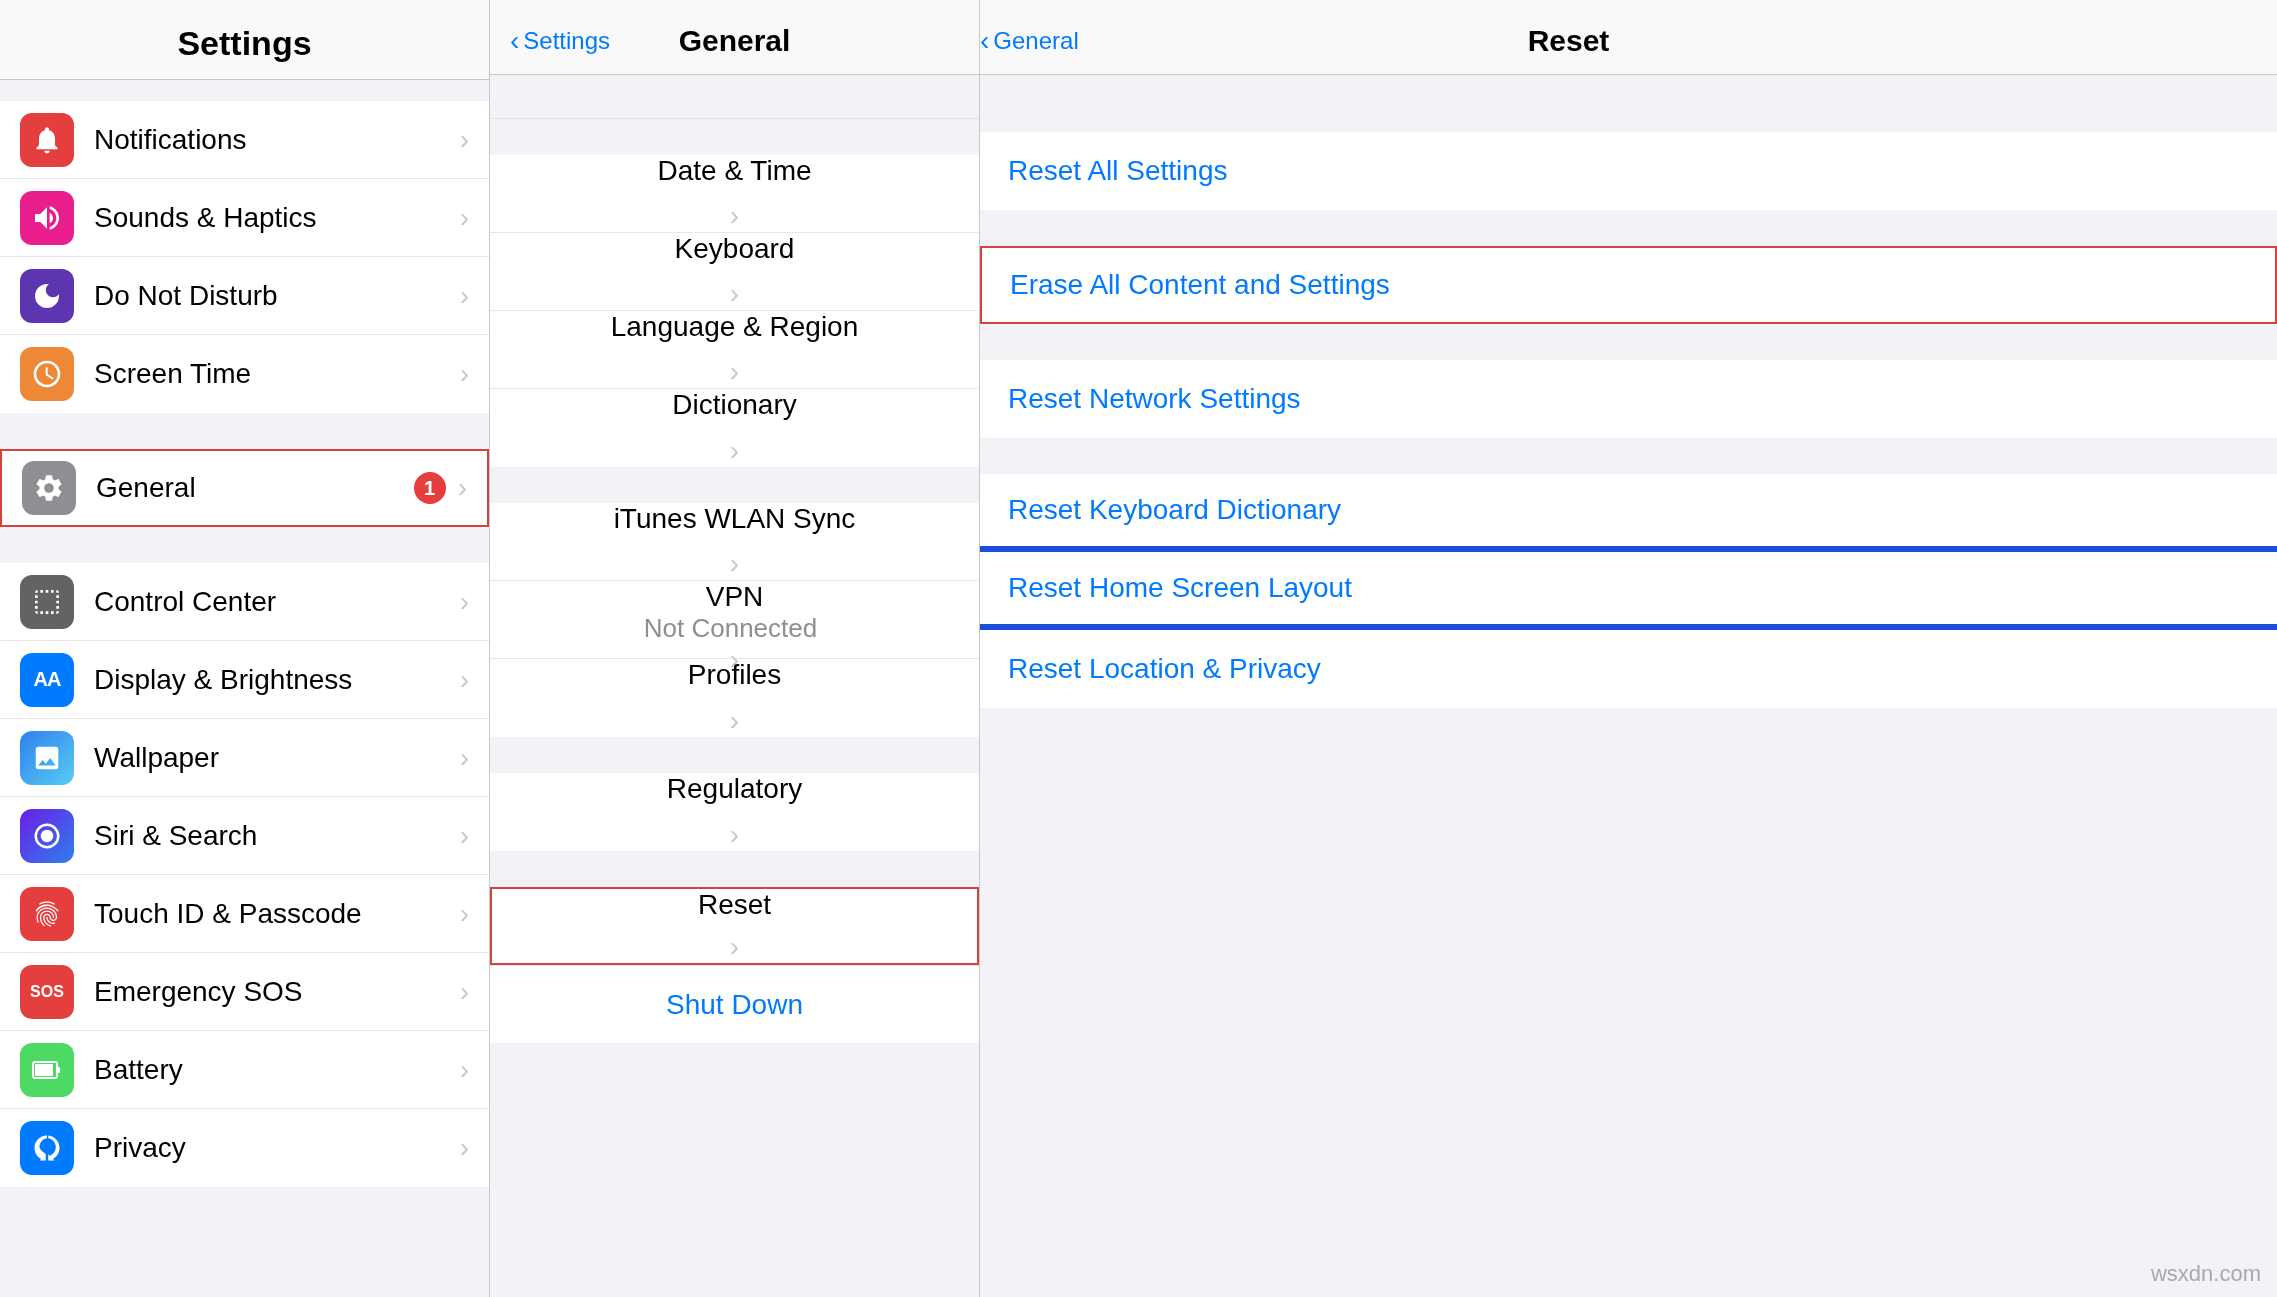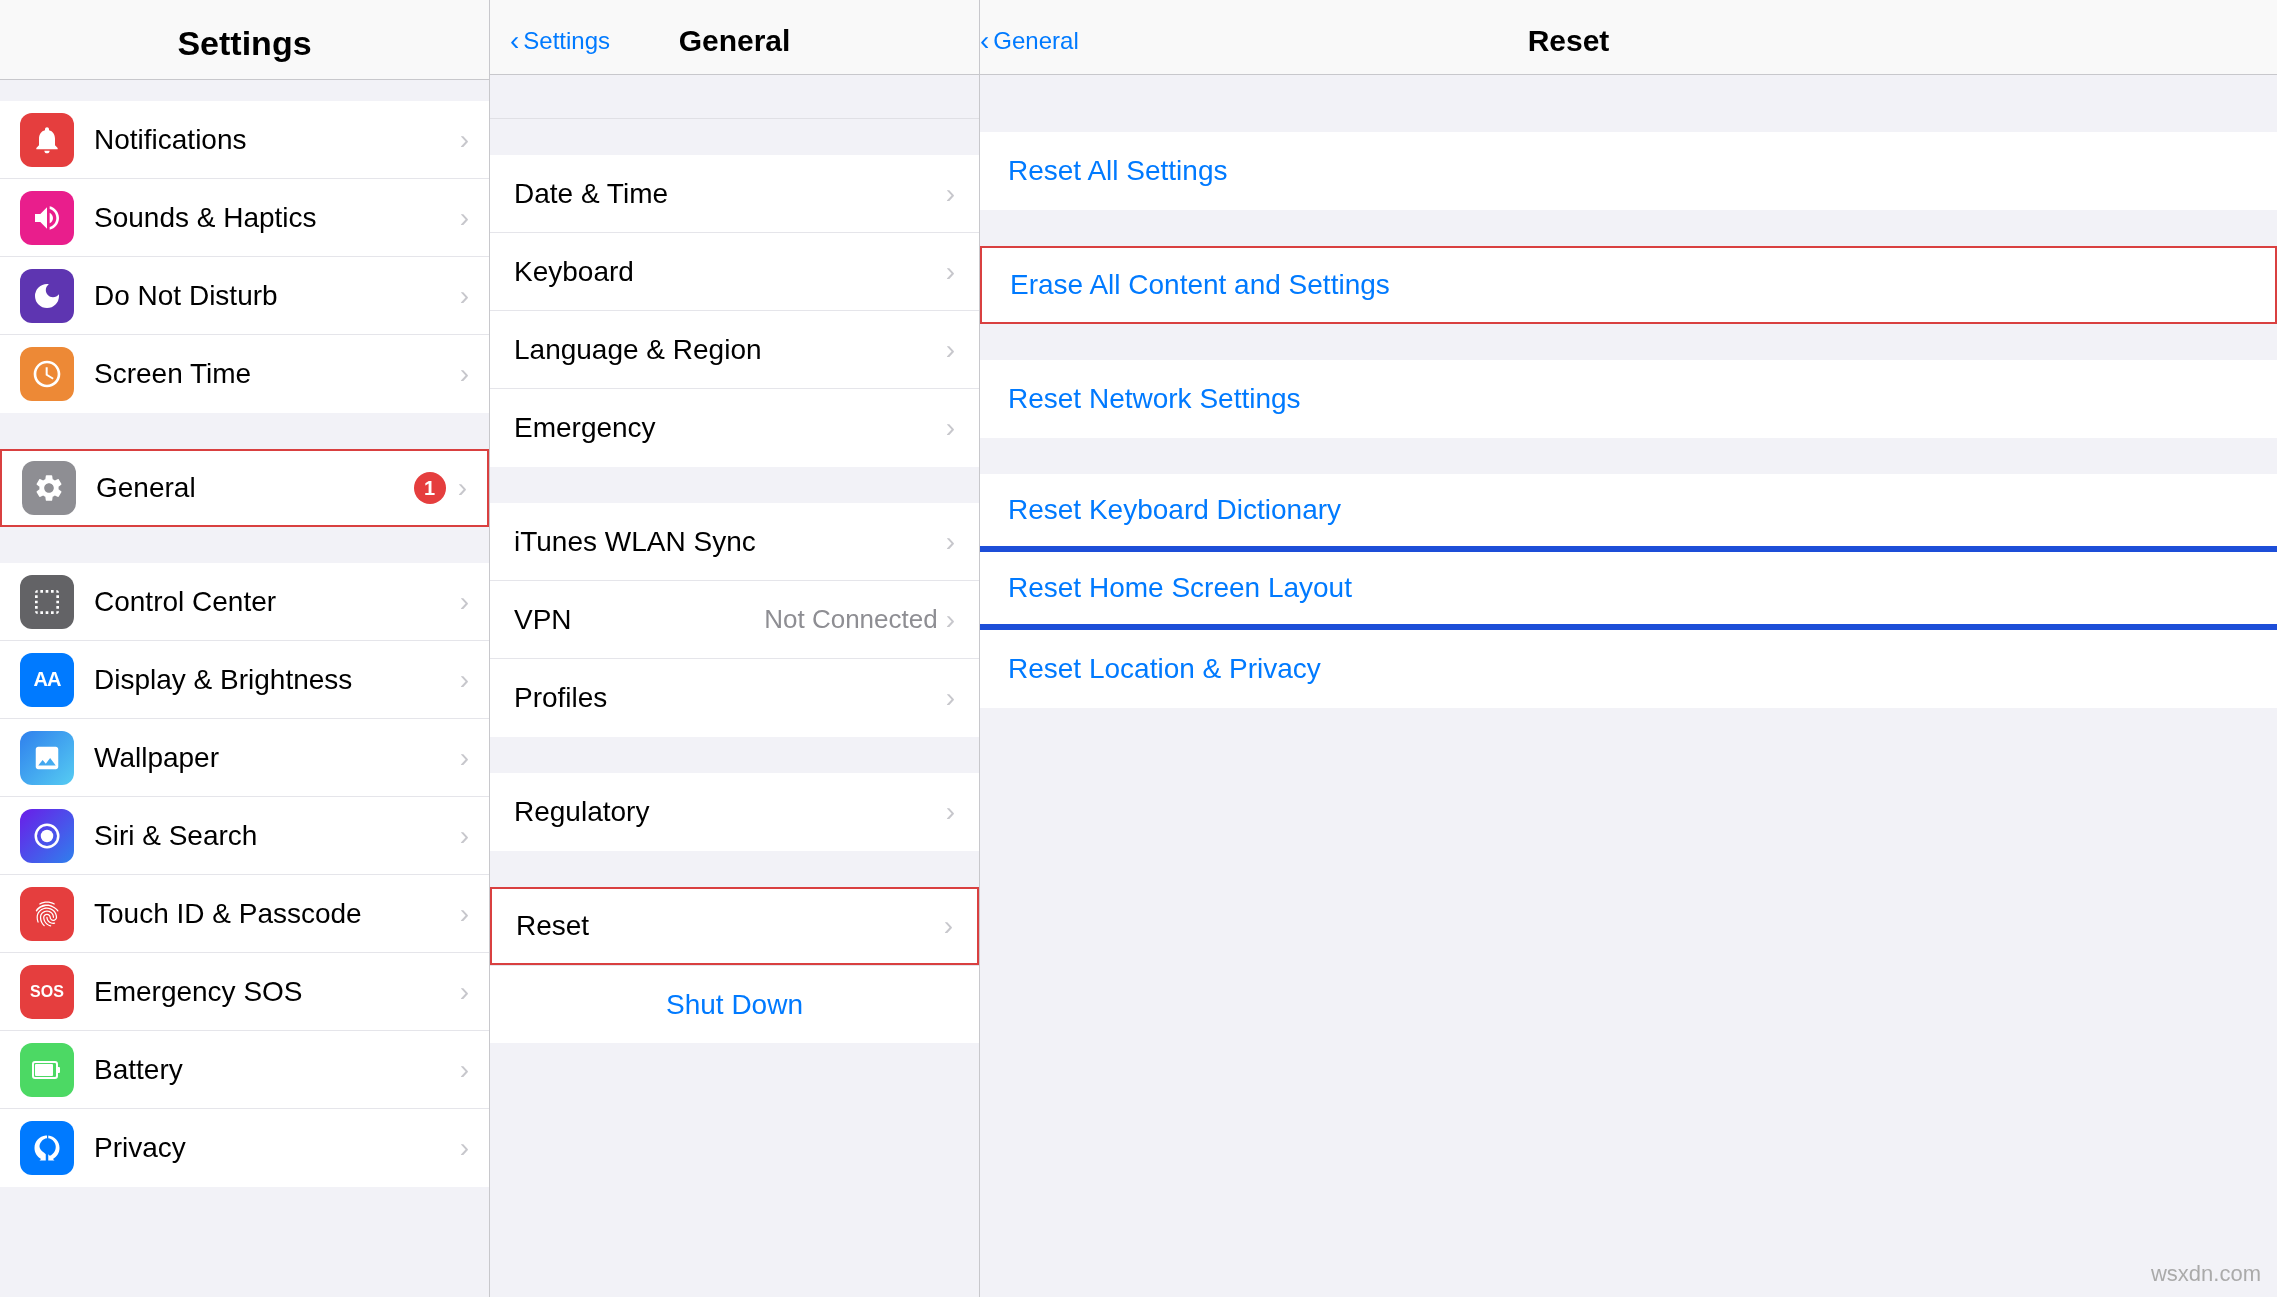--- a/index.html
+++ b/index.html
@@ -172,20 +172,21 @@
 
     
     .plain-item {
       display: flex;
       align-items: center;
       background: #fff;
       padding: 0 24px;
       height: 78px;
       border-bottom: 1px solid #e5e5ea;
       cursor: pointer;
+      flex-direction: column;
     }
 
     .plain-item:last-child {
       border-bottom: none;
     }
 
     .plain-item.selected {
       border: 2.5px solid #d94040;
     }
 
@@ -423,21 +424,21 @@
       </div>
       <div class="plain-item">
         <span class="plain-item-label">Keyboard</span>
         <span class="chevron">›</span>
       </div>
       <div class="plain-item">
         <span class="plain-item-label">Language &amp; Region</span>
         <span class="chevron">›</span>
       </div>
       <div class="plain-item">
-        <span class="plain-item-label">Emergency</span>
+        <span class="plain-item-label">Dictionary</span>
         <span class="chevron">›</span>
       </div>
     </div>
 
     <div class="section-separator"></div>
 
     <div class="section-block">
       <div class="plain-item">
         <span class="plain-item-label">iTunes WLAN Sync</span>
         <span class="chevron">›</span>

